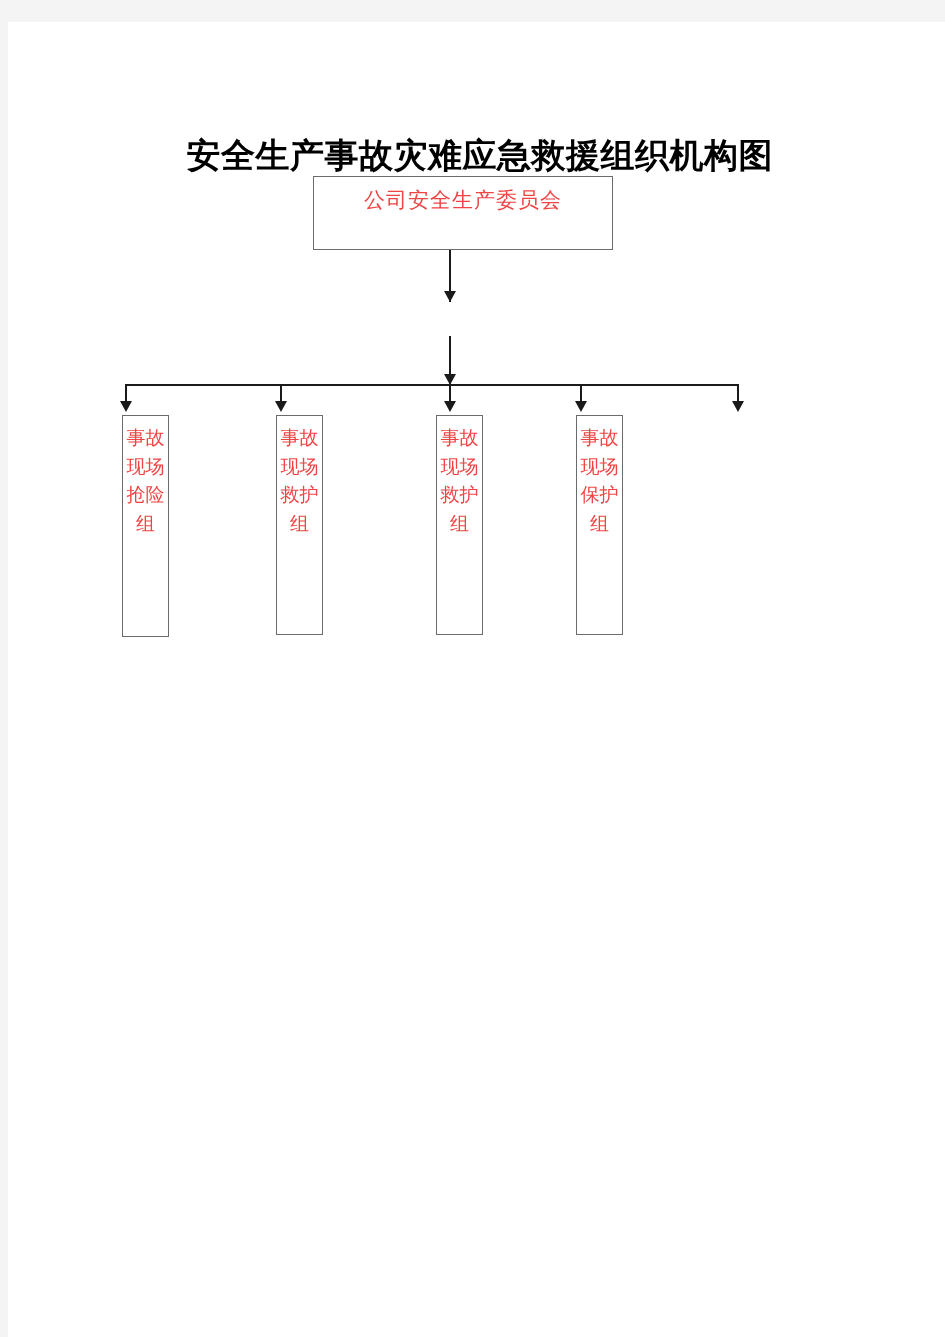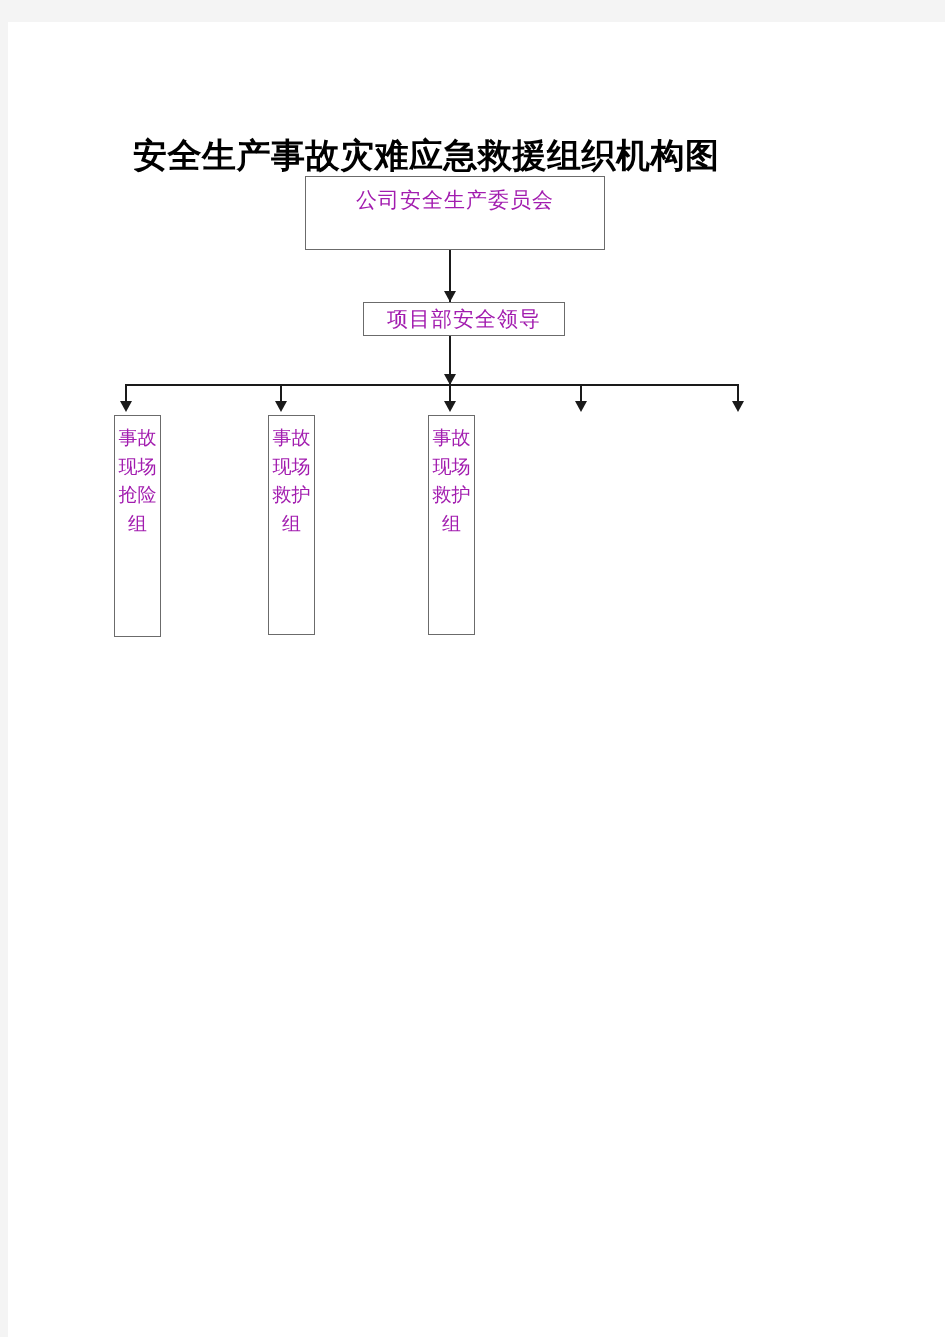--- a/index.html
+++ b/index.html
@@ -41,31 +41,32 @@
   #chart-title {
     position: absolute;
     left: 125px;
     top: 112px;
     width: 640px;
     font-size: 34px;
     font-weight: bold;
     letter-spacing: 0.5px;
     color: #000000;
     white-space: nowrap;
-    text-align: left;
+    text-align: right;
     line-height: 44px;
   }
 
   
   .node-box {
     position: absolute;
     box-sizing: border-box;
     border: 1px solid #6b6b6b;
     background: #ffffff;
-    color: #a21caf;
+    color: #ef4444;
+    margin-left: 8px;
   }
 
   
   #node-committee {
     left: 297px;
     top: 154px;
     width: 300px;
     height: 74px;
   }
   #node-committee .node-label {
@@ -173,23 +174,20 @@
 
   <div id="chart-title">安全生产事故灾难应急救援组织机构图</div>
 
   <div class="node-box" id="node-committee">
     <span class="node-label">公司安全生产委员会</span>
   </div>
 
   <div class="vline" id="conn-committee-leader"></div>
   <div class="arrowhead" id="arrow-committee-leader"></div>
 
-  <div class="node-box" id="node-leader">
-    <span class="node-label">项目部安全领导</span>
-  </div>
 
   <div class="vline" id="conn-leader-bus"></div>
   <div class="arrowhead" id="arrow-leader-bus"></div>
 
   <div class="hline" id="bus-horizontal"></div>
 
   <div class="vline bus-leg" id="leg-rescue"></div>
   <div class="arrowhead leg-arrow" id="arrow-rescue"></div>
 
   <div class="vline bus-leg" id="leg-firstaid"></div>
@@ -209,15 +207,18 @@
   </div>
 
   <div class="node-box node-vertical" id="node-firstaid">
     <span class="node-label">事故现场救护组</span>
   </div>
 
   <div class="node-box node-vertical" id="node-expert">
     <span class="node-label">事故现场救护组</span>
   </div>
 
+  <div class="node-box node-vertical" id="node-protect">
+    <span class="node-label">事故现场保护组</span>
+  </div>
 
 
 </div>
 
 </body></html>

